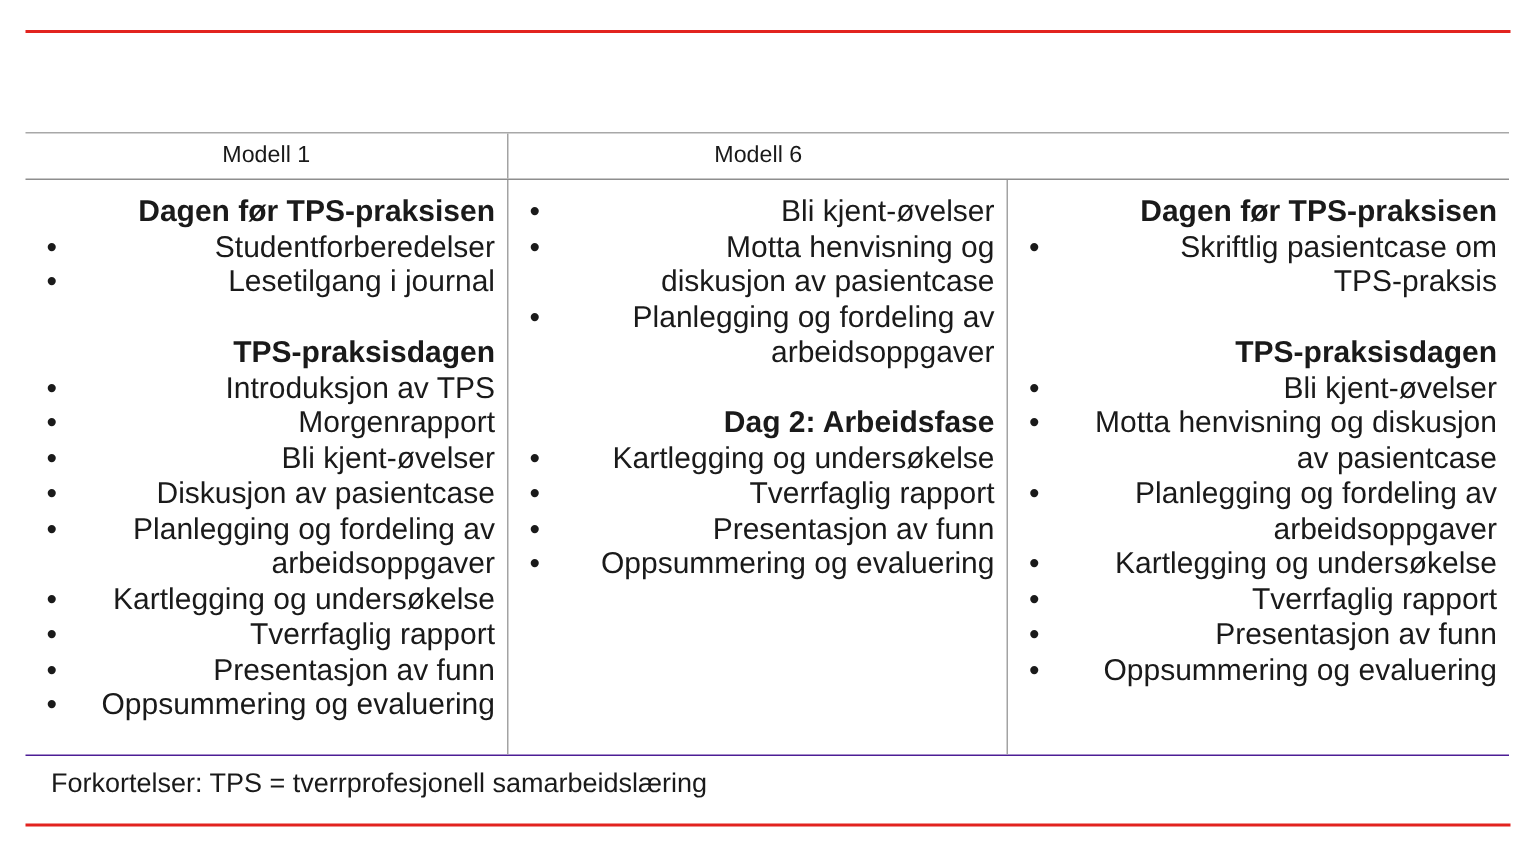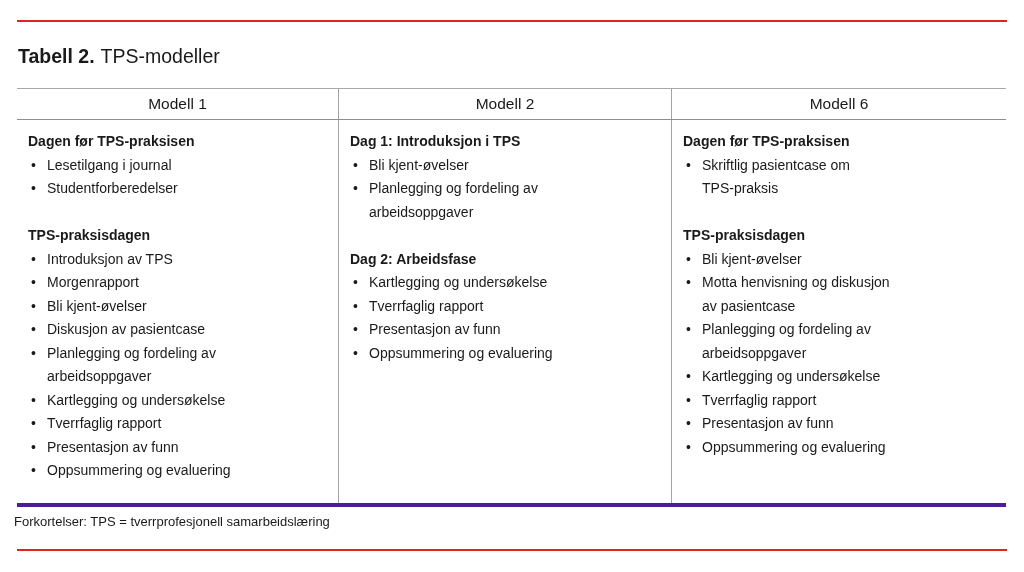--- a/index.html
+++ b/index.html
@@ -32,43 +32,44 @@
   }
   .table-title .bold { font-weight: 700; }
   .table-title .rest { margin-left: 6px; }
 
   .tps-table {
     position: absolute;
     left: 17px;
     top: 88px;
     width: 989px;
     border-top: 1px solid #a8a8a8;
-    border-bottom: 4px solid #4c1d95;
+    border-bottom: 1px solid #4c1d95;
     box-sizing: border-box;
   }
   .trow {
     display: grid;
     grid-template-columns: 322px 333px 334px;
   }
   .header-row { border-bottom: 1px solid #8e8e8e; }
   .cell { box-sizing: border-box; }
   .cell:not(:last-child) { border-right: 1px solid #a3a3a3; }
   .header-cell {
     height: 30px;
     display: flex;
     align-items: center;
     justify-content: center;
     font-size: 15.5px;
     color: #1a1a1a;
   }
   .body-row { height: 383px; }
   .body-cell {
     padding: 10px 8px 10px 11px;
-    font-size: 14px;
+    font-size: 20px;
     line-height: 23.5px;
+    text-align: right;
   }
   .section:not(:first-child) { margin-top: 23.5px; }
   .section-heading { font-weight: 700; }
   .bullet-list {
     margin: 0;
     padding: 0;
     list-style: none;
   }
   .bullet-item {
     position: relative;
@@ -76,74 +77,71 @@
     white-space: pre-line;
   }
   .bullet-item::before {
     content: "\2022";
     position: absolute;
     left: 3px;
     top: 0;
   }
   .footnote {
     position: absolute;
-    left: 14px;
+    left: 34px;
     top: 513px;
-    font-size: 13px;
+    font-size: 18px;
     line-height: 18px;
     color: #1a1a1a;
   }
 </style>
 </head>
 <body>
 
 <div class="canvas">
 
   <div class="rule-red top"></div>
 
-  <div class="table-title">
-    <span class="bold">Tabell 2.</span><span class="rest">TPS-modeller</span>
-  </div>
 
   <div class="tps-table">
     <div class="trow header-row">
       <div class="cell header-cell">Modell 1</div>
-      <div class="cell header-cell">Modell 2</div>
       <div class="cell header-cell">Modell 6</div>
     </div>
     <div class="trow body-row" id="body-row">
         <div class="cell body-cell">
           <div class="section">
             <div class="section-heading">Dagen før TPS-praksisen</div>
             <ul class="bullet-list">
+              <li class="bullet-item">Studentforberedelser</li>
               <li class="bullet-item">Lesetilgang i journal</li>
-              <li class="bullet-item">Studentforberedelser</li>
             </ul>
           </div>
           <div class="section">
             <div class="section-heading">TPS-praksisdagen</div>
             <ul class="bullet-list">
               <li class="bullet-item">Introduksjon av TPS</li>
               <li class="bullet-item">Morgenrapport</li>
               <li class="bullet-item">Bli kjent-øvelser</li>
               <li class="bullet-item">Diskusjon av pasientcase</li>
               <li class="bullet-item">Planlegging og fordeling av
 arbeidsoppgaver</li>
               <li class="bullet-item">Kartlegging og undersøkelse</li>
               <li class="bullet-item">Tverrfaglig rapport</li>
               <li class="bullet-item">Presentasjon av funn</li>
               <li class="bullet-item">Oppsummering og evaluering</li>
             </ul>
           </div>
         </div>
         <div class="cell body-cell">
           <div class="section">
-            <div class="section-heading">Dag 1: Introduksjon i TPS</div>
             <ul class="bullet-list">
               <li class="bullet-item">Bli kjent-øvelser</li>
+              <li class="bullet-item">Motta henvisning og
+diskusjon av pasientcase</li>
               <li class="bullet-item">Planlegging og fordeling av
 arbeidsoppgaver</li>
             </ul>
           </div>
           <div class="section">
             <div class="section-heading">Dag 2: Arbeidsfase</div>
             <ul class="bullet-list">
               <li class="bullet-item">Kartlegging og undersøkelse</li>
               <li class="bullet-item">Tverrfaglig rapport</li>
               <li class="bullet-item">Presentasjon av funn</li>

